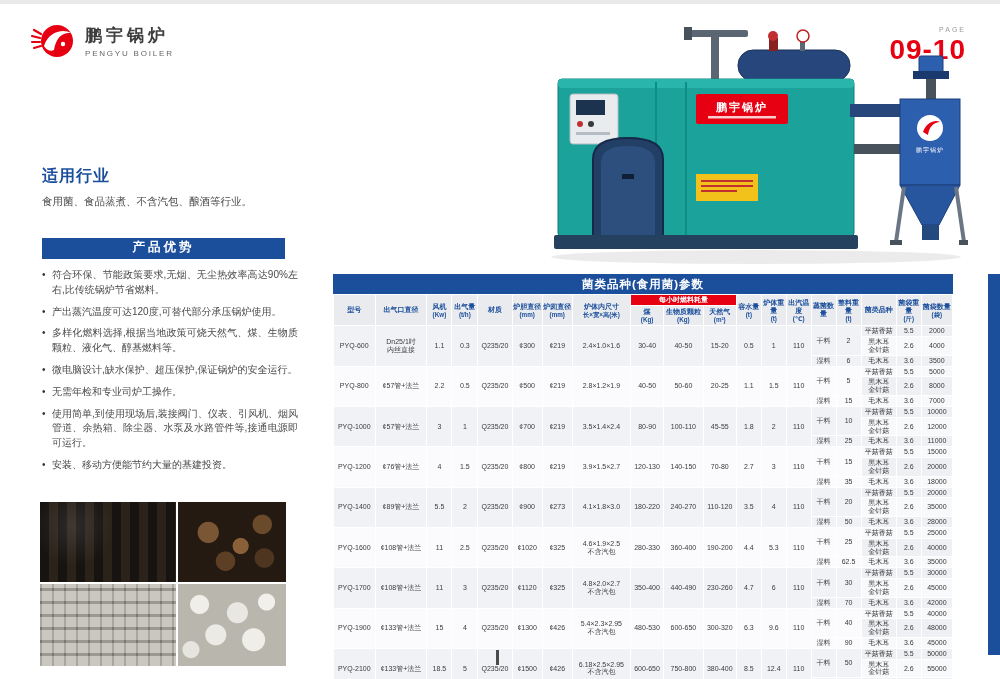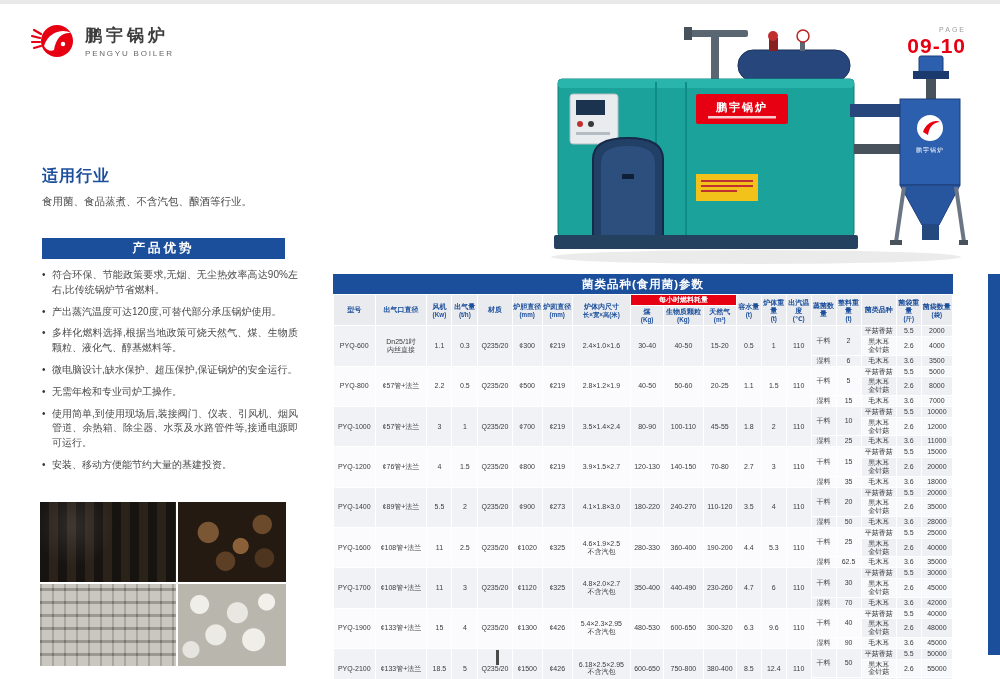--- a/index.html
+++ b/index.html
@@ -8,31 +8,31 @@
     position:relative; width:1000px; height:679px; margin:4px auto;
     background:#ffffff; overflow:hidden;
     font-family:"Liberation Sans","DejaVu Sans",sans-serif; color:#3a3a3a;
   }
   
   .logo { position:absolute; left:30px; top:16px; display:flex; align-items:center; gap:9px; }
   .logo-cn { font-size:17px; font-weight:bold; color:#3d3d3d; letter-spacing:4px; }
   .logo-en { font-size:8px; color:#666; letter-spacing:1.8px; margin-top:2px;text-align:center; }
   .pagebox { position:absolute; right:34px; top:22px; text-align:right; }
   .page-label { font-size:7px; color:#9a9a9a; letter-spacing:2px; }
-  .page-num { font-size:21px; font-weight:bold; color:#e60012; letter-spacing:1px; margin-top:1px; }
+  .page-num { font-size:28px; font-weight:bold; color:#e60012; letter-spacing:1px; margin-top:1px; }
   
   .series { position:absolute; left:42px; top:94px; }
   .series-cn { font-size:28px; font-weight:bold; color:#e60012; letter-spacing:2px; }
   .series-en { font-size:12.5px; color:#8a8a8a; letter-spacing:1.2px; margin-top:6px; }
   .industries { position:absolute; left:42px; top:162px; width:260px; }
   .ind-h { font-size:16px; font-weight:bold; color:#1b4e9b; letter-spacing:1px; }
   .ind-p { font-size:10.5px; color:#4a4a4a; margin-top:8px; }
   .adv-banner { position:absolute; left:42px; top:234px; width:243px; height:21px;
     background:#1b4e9b; color:#fff; font-size:12.5px; font-weight:bold;
-    text-align:center; line-height:21px; letter-spacing:3px; }
+    text-align:center; line-height:21px; letter-spacing:3px;font-family:Liberation Mono, monospace; }
   .adv-list { position:absolute; left:42px; top:264px; width:256px; list-style:none; }
   .adv-list li { font-size:10px; color:#4a4a4a; line-height:1.48; margin-bottom:7px;
     padding-left:10px; position:relative; text-align:justify; }
   .adv-list li::before { content:"•"; position:absolute; left:0; top:0; color:#333; }
   
   .photos { position:absolute; left:40px; top:498px; display:grid;
     grid-template-columns:136px 108px; grid-template-rows:80px 82px; gap:2px; }
   .ph { width:100%; height:100%; }
   .ph1 { background:
     radial-gradient(circle at 25% 30%, rgba(255,255,255,.10), transparent 35%),

